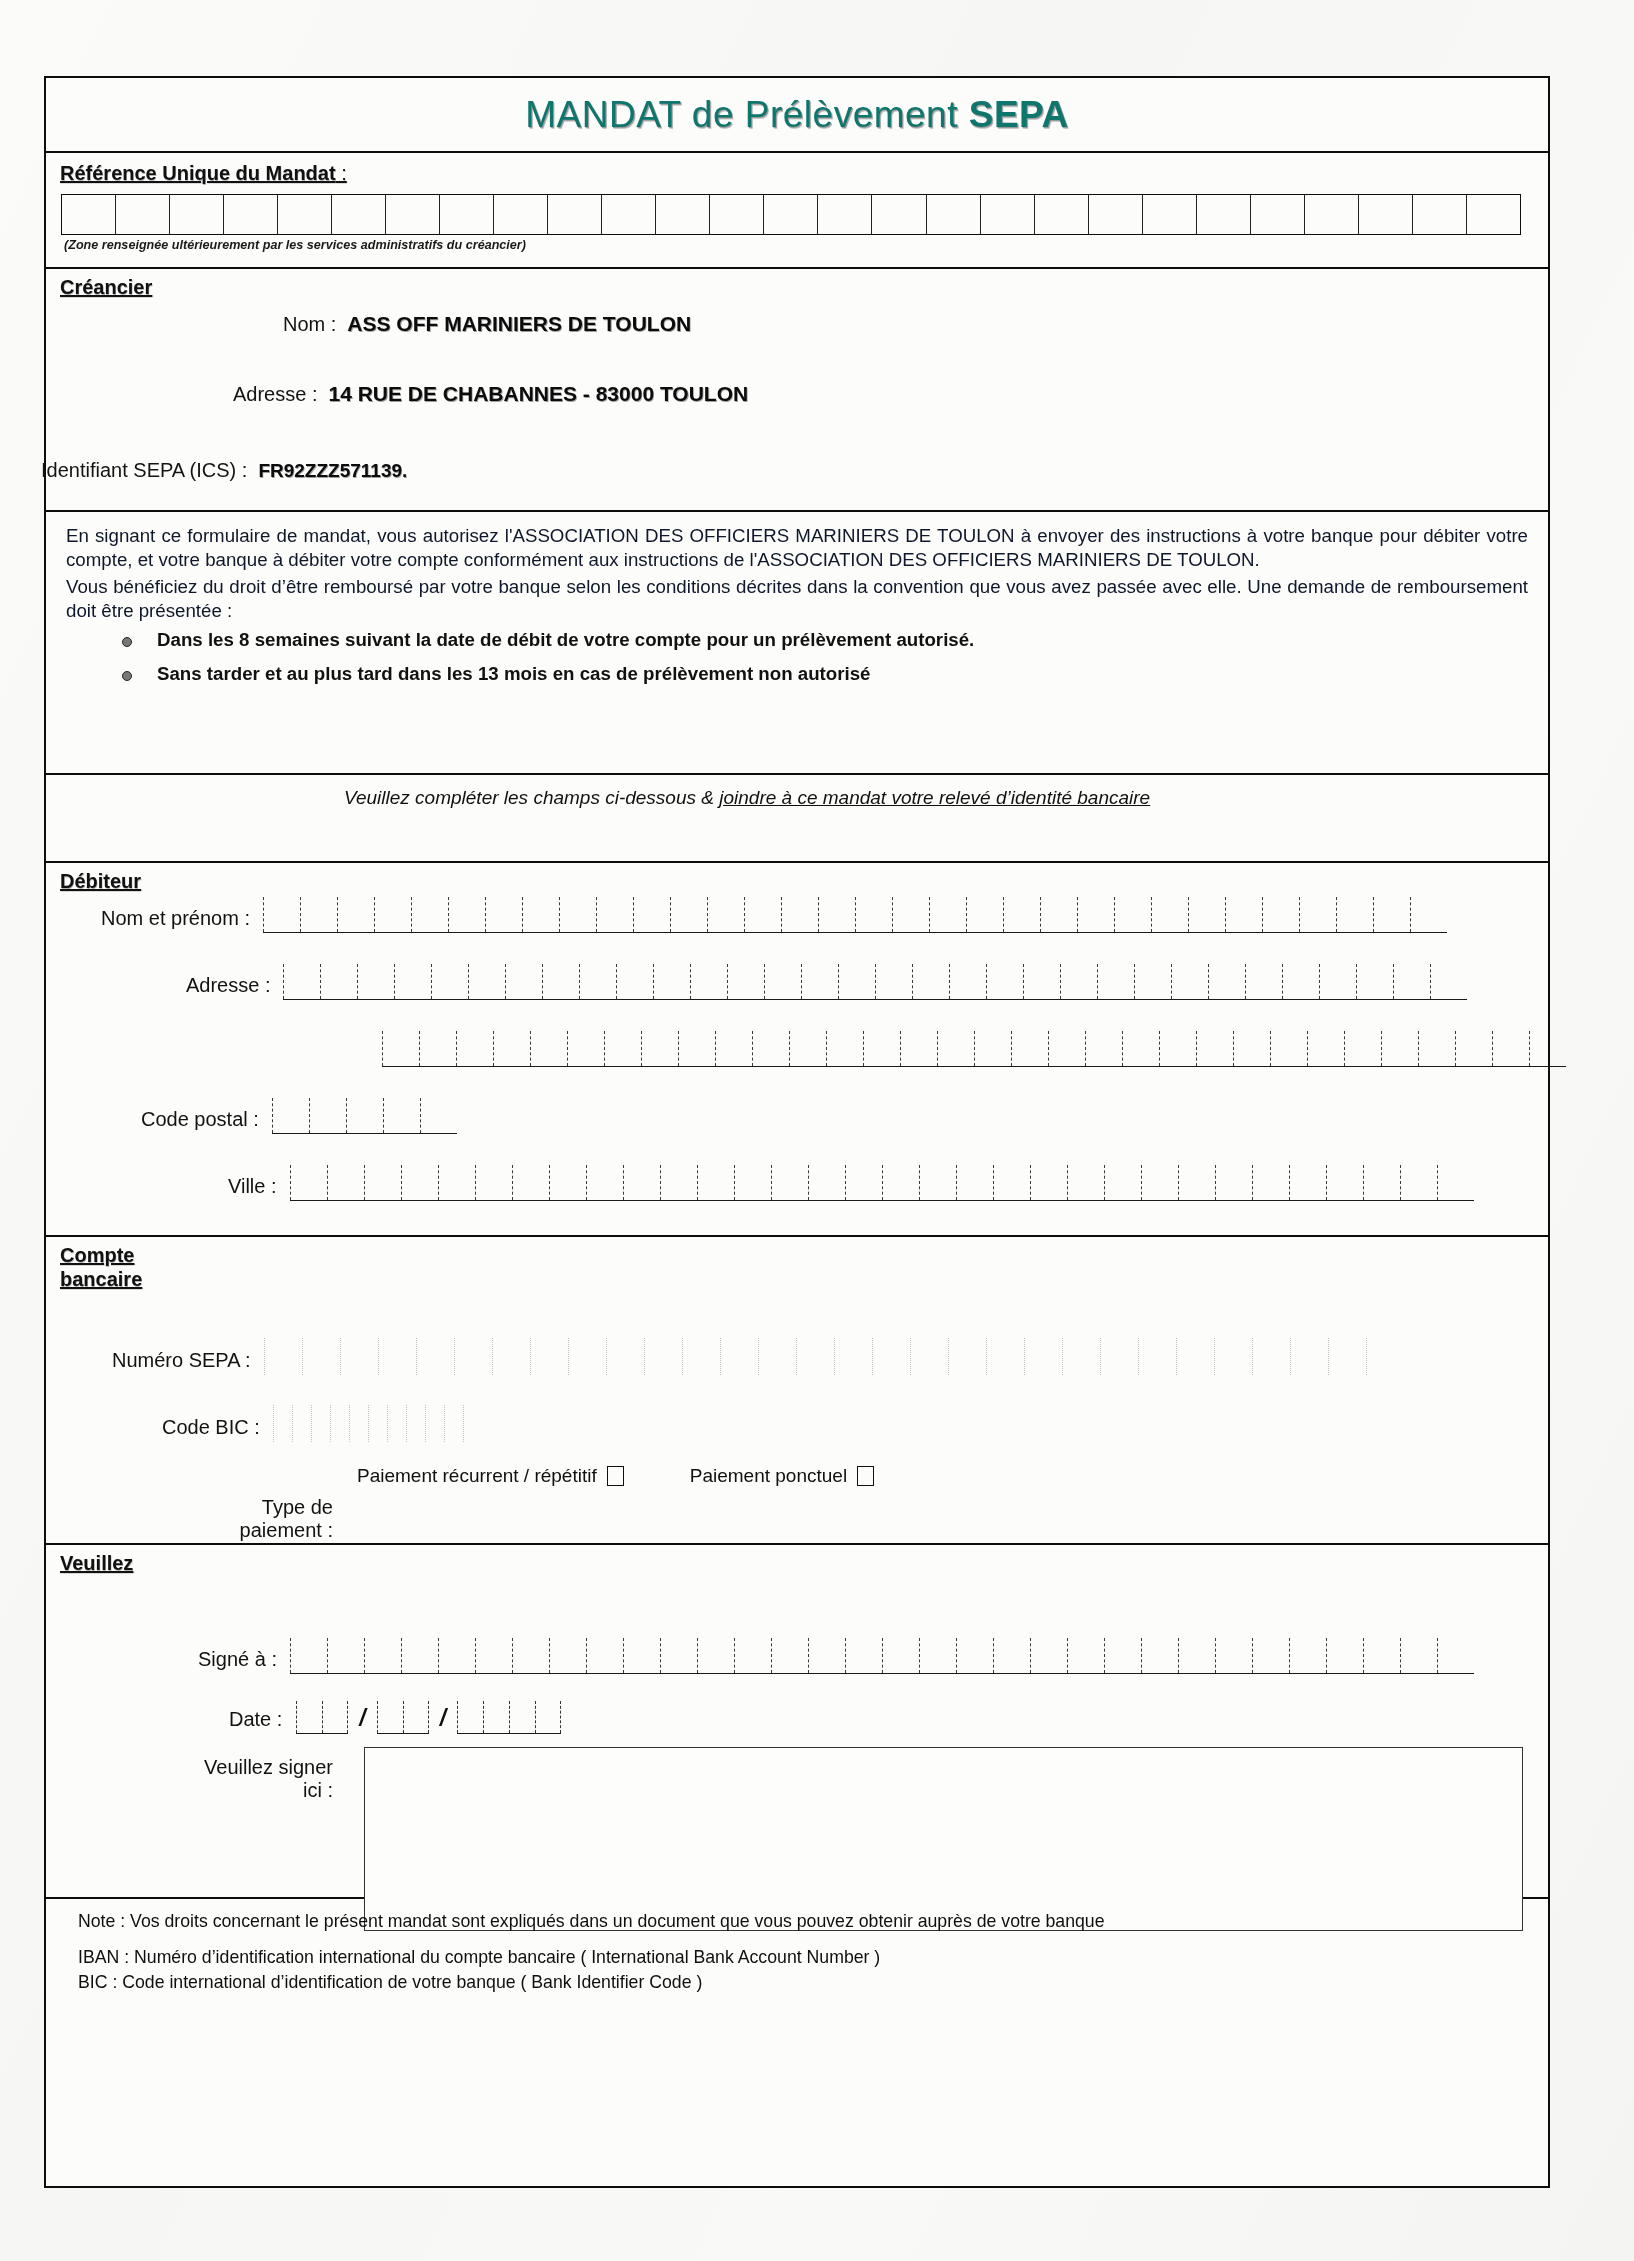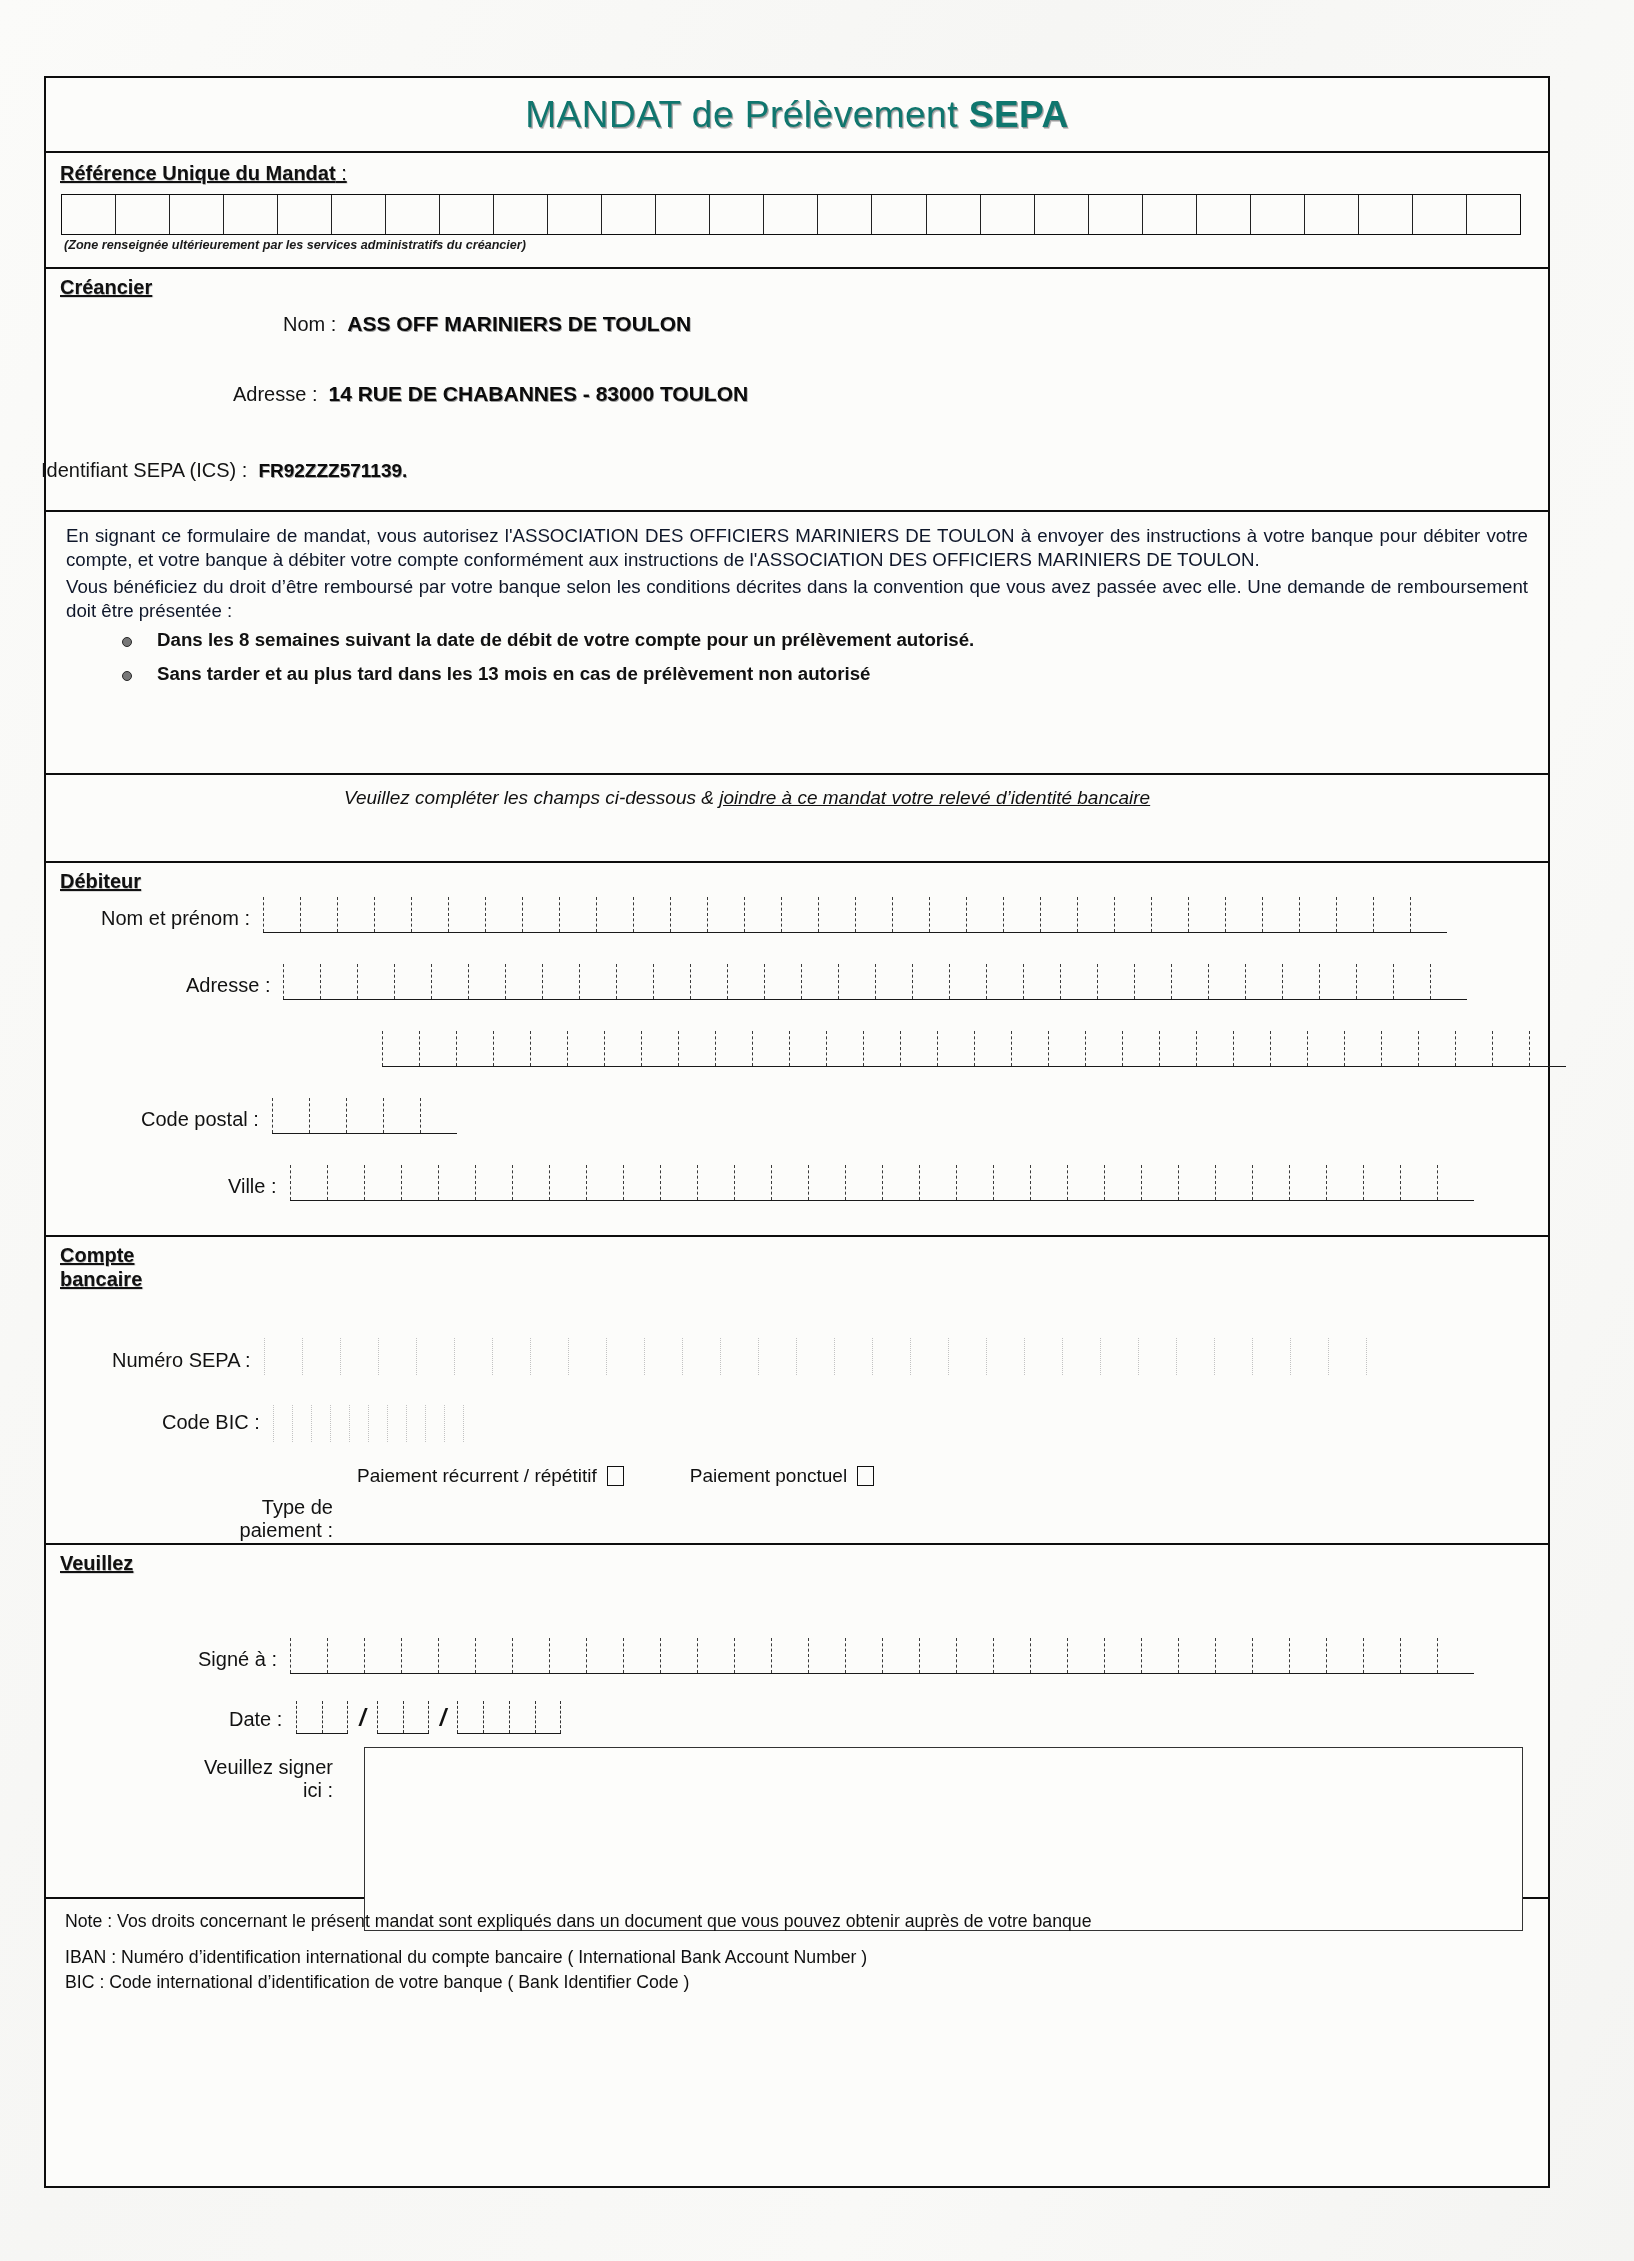--- a/index.html
+++ b/index.html
@@ -220,21 +220,21 @@
     display: flex;
     height: 37px;
     margin-left: 13px;
   }
   .faint-comb .c {
     border-left: 1px dotted #c2c2c2;
     height: 100%;
     box-sizing: border-box;
   }
   #f-iban { left: 66px; top: 101px; }
-  #f-bic  { left: 116px; top: 168px; align-items: center; }
+  #f-bic  { left: 116px; top: 168px; }
   .pay-row {
     position: absolute;
     left: 311px; top: 228px;
     display: flex;
     align-items: center;
     font-size: 19px;
     color: #101010;
   }
   .pay-opt { display: flex; align-items: center; white-space: nowrap; }
   .pay-opt .box {
@@ -294,21 +294,21 @@
   }
   .sign-box {
     position: absolute;
     left: 318px; top: 202px;
     width: 1157px; height: 182px;
     border: 1px solid #333333;
     background: #fdfdfb;
   }
 
   
-  .note-band { height: 120px; padding: 11px 15px 0 19px; }
+  .note-band { height: 120px; padding: 11px 15px 0 32px; }
   .note-line {
     font-size: 17.7px;
     line-height: 1.30;
     color: #0f0f0f;
     margin: 0 0 2px 0;
   }
   .note-line.gap { margin-top: 13px; }
 </style>
 </head>
 <body>

